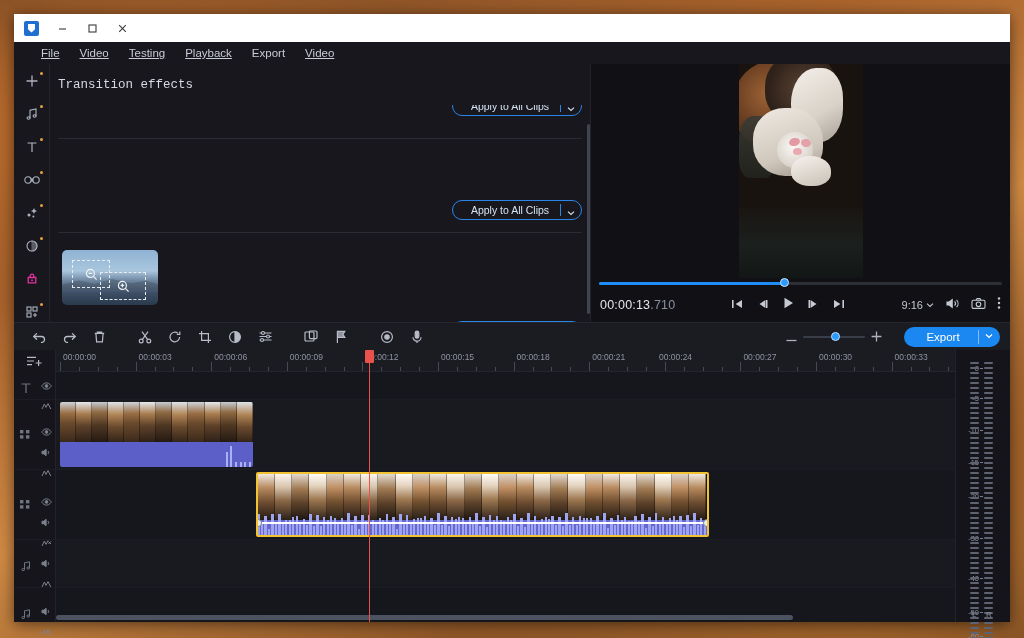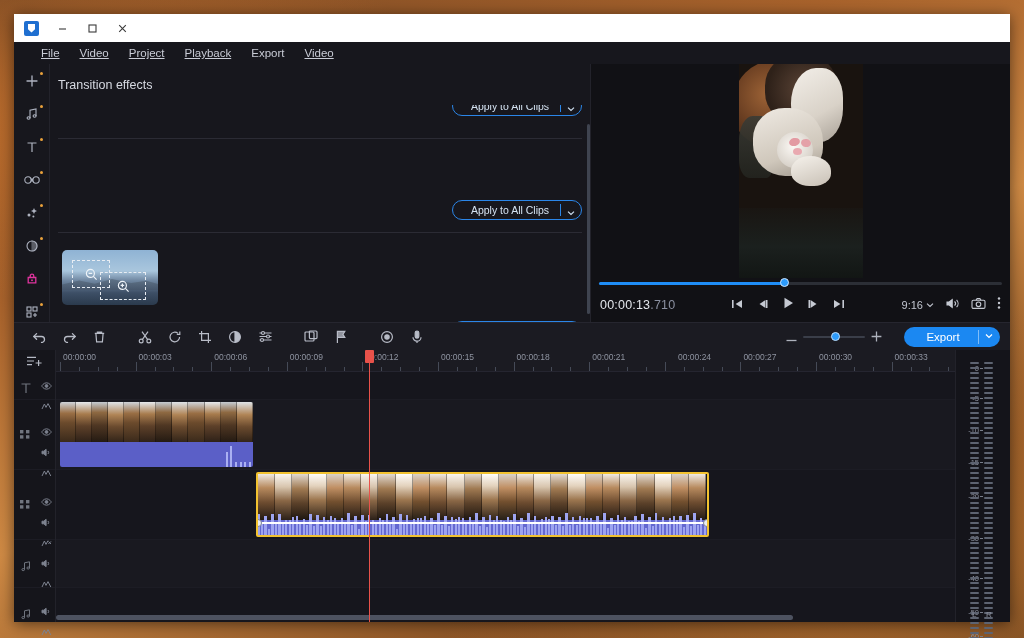--- a/index.html
+++ b/index.html
@@ -78,20 +78,21 @@
 
   
   #panel {
     flex: 1 1 auto; background: #17171d; position: relative;
     border-right: 1px solid #23232b; overflow: hidden;
     display: flex; flex-direction: column; min-width: 0;
   }
   #panel-title {
     font-size: 12.5px; color: #d7dae2; padding: 14px 0 0 8px;
     flex: 0 0 auto;
+    font-family: Liberation Mono, monospace;
   }
   #panel-body { position: relative; flex: 1 1 auto; padding: 0 8px; }
   .pdiv { height: 1px; background: #2b2b34; margin: 0 0 0 0; }
 
   .applybtn {
     width: 130px; height: 20px; border: 1px solid #2b86e8;
     border-radius: 10px; background: transparent; color: #d5e3f2;
     font-size: 10.5px; display: flex; align-items: center;
     position: relative; justify-content: center;
   }
@@ -305,21 +306,21 @@
     <div class="wbtn" style="margin-right:6px">
       <svg width="11" height="11" viewBox="0 0 11 11">
           <path d="M2.2 2.2l6.6 6.6M8.8 2.2l-6.6 6.6" stroke="#3a3a3a" stroke-width="1.1"></path>
         </svg>
     </div>
   </div>
 
   <div id="menubar">
     <div class="mi"><u>File</u></div>
     <div class="mi"><u>Video</u></div>
-    <div class="mi"><u>Project</u></div>
+    <div class="mi"><u>Testing</u></div>
     <div class="mi"><u>Playback</u></div>
     <div class="mi"><span>Export</span></div>
     <div class="mi"><u>Video</u></div>
   </div>
 
   <div id="upper">
 
     <div id="sidebar">
       <div class="sb">
         <svg width="14" height="14" viewBox="0 0 14 14">
@@ -820,21 +821,21 @@
           <div class="rlabel" style="left: 460.6px;">00:00:18</div>
           <div class="rtick maj" style="left: 457.6px;"></div>
           <div class="rtick min" style="left: 476.5px;"></div>
           <div class="rtick min" style="left: 495.4px;"></div>
           <div class="rtick min" style="left: 514.3px;"></div>
           <div class="rlabel" style="left: 536.2px;">00:00:21</div>
           <div class="rtick maj" style="left: 533.2px;"></div>
           <div class="rtick min" style="left: 552.1px;"></div>
           <div class="rtick min" style="left: 571px;"></div>
           <div class="rtick min" style="left: 589.9px;"></div>
-          <div class="rlabel" style="left: 622px;">00:00:24</div>
+          <div class="rlabel" style="left: 603px;">00:00:24</div>
           <div class="rtick maj" style="left: 608.8px;"></div>
           <div class="rtick min" style="left: 627.7px;"></div>
           <div class="rtick min" style="left: 646.6px;"></div>
           <div class="rtick min" style="left: 665.5px;"></div>
           <div class="rlabel" style="left: 687.4px;">00:00:27</div>
           <div class="rtick maj" style="left: 684.4px;"></div>
           <div class="rtick min" style="left: 703.3px;"></div>
           <div class="rtick min" style="left: 722.2px;"></div>
           <div class="rtick min" style="left: 741.1px;"></div>
           <div class="rlabel" style="left: 763px;">00:00:30</div>

